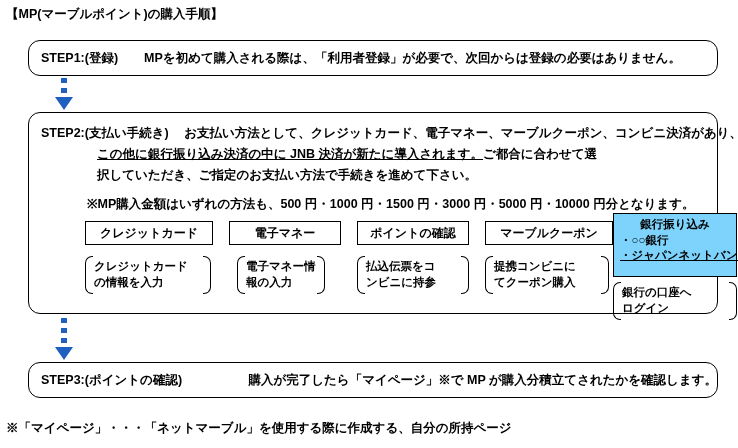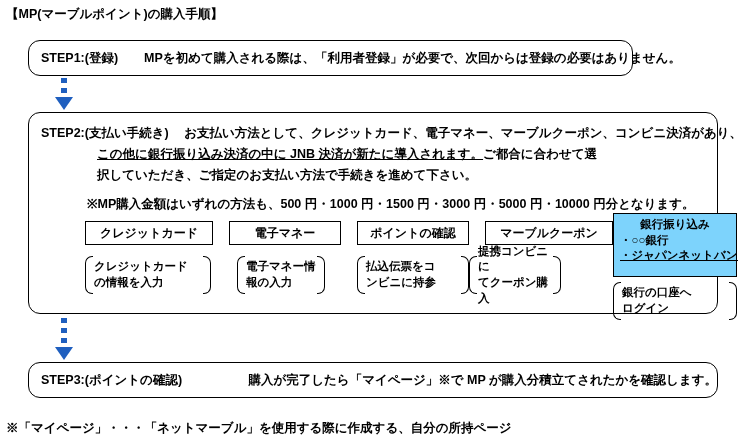--- a/index.html
+++ b/index.html
@@ -35,21 +35,21 @@
     position: absolute;
     border: 1.5px solid #000;
     border-radius: 12px;
     background: #fff;
     box-sizing: border-box;
   }
 
   .step1 {
     left: 28px;
     top: 40px;
-    width: 605px;
+    width: 690px;
     height: 36px;
   }
   .step1 .row {
     position: absolute;
     left: 0;
     top: 0;
     width: 100%;
     height: 100%;
     display: flex;
     align-items: center;
@@ -186,21 +186,21 @@
   }
   .brbox::after {
     right: 0;
     border-left: none;
     border-radius: 0 7px 7px 0;
   }
   .brbox .inner { width: 100%; text-align: left; }
   .brbox.b1 { left: 56px;  width: 126px; }
   .brbox.b2 { left: 208px; width: 88px; }
   .brbox.b3 { left: 328px; width: 112px; }
-  .brbox.b4 { left: 440px; width: 92px; }
+  .brbox.b4 { left: 456px; width: 124px; }
   .brbox.b5 { left: 584px; width: 124px; top: 168px; justify-content: flex-end; }
 
   .step3 {
     left: 28px;
     top: 362px;
     width: 690px;
     height: 36px;
   }
   .step3 .row {
     position: absolute;

